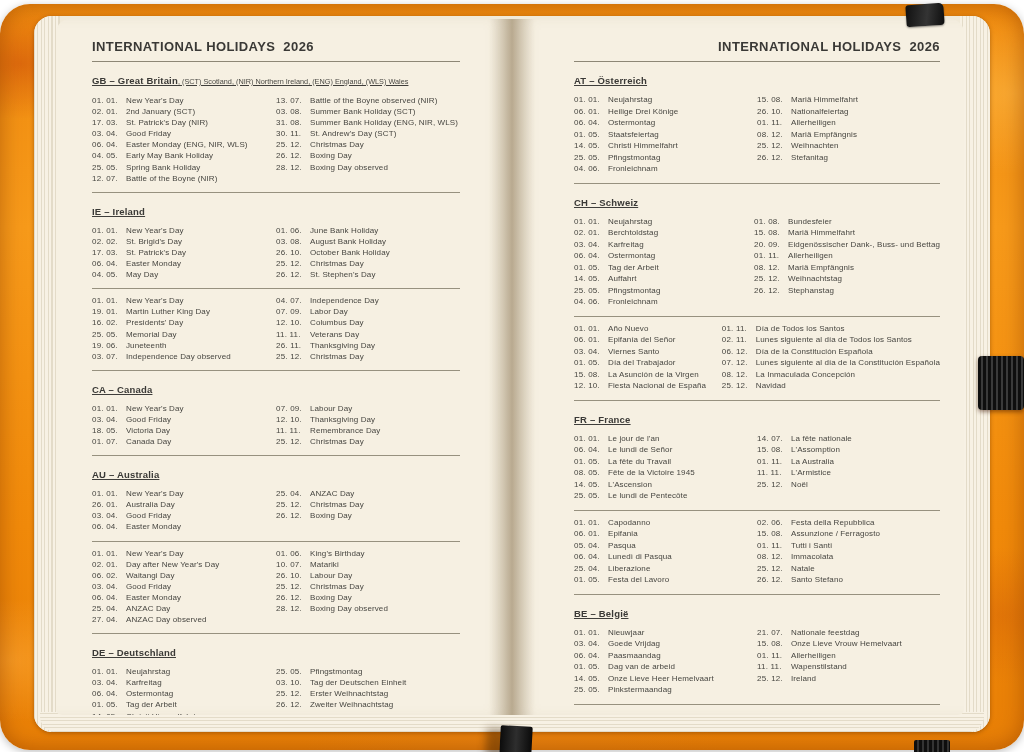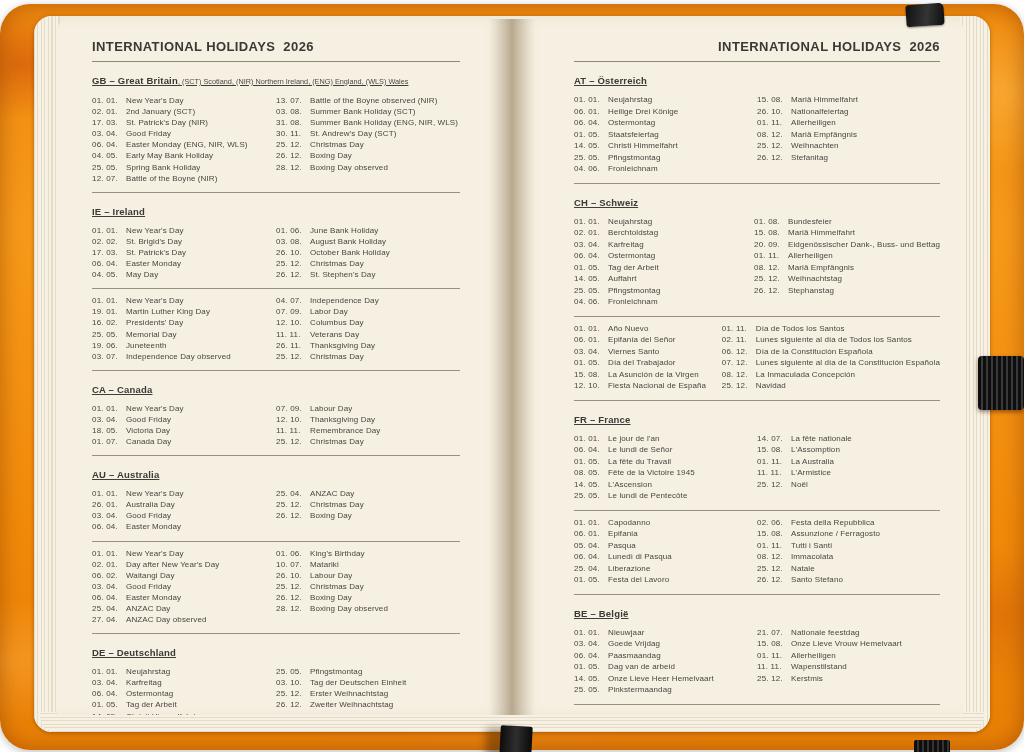--- a/index.html
+++ b/index.html
@@ -973,21 +973,21 @@
     <span class="holiday-name">Allerheiligen</span>
   </div>
 
   <div class="holiday-item">
     <span class="holiday-date">11. 11.</span>
     <span class="holiday-name">Wapenstilstand</span>
   </div>
 
   <div class="holiday-item">
     <span class="holiday-date">25. 12.</span>
-    <span class="holiday-name">Kerstmis</span>
+    <span class="holiday-name">Ireland</span>
   </div>
 </div>
     </div>
   </div>
 </div>
         </div>
       </div>
 
       <div class="gutter"></div>
     </div>

